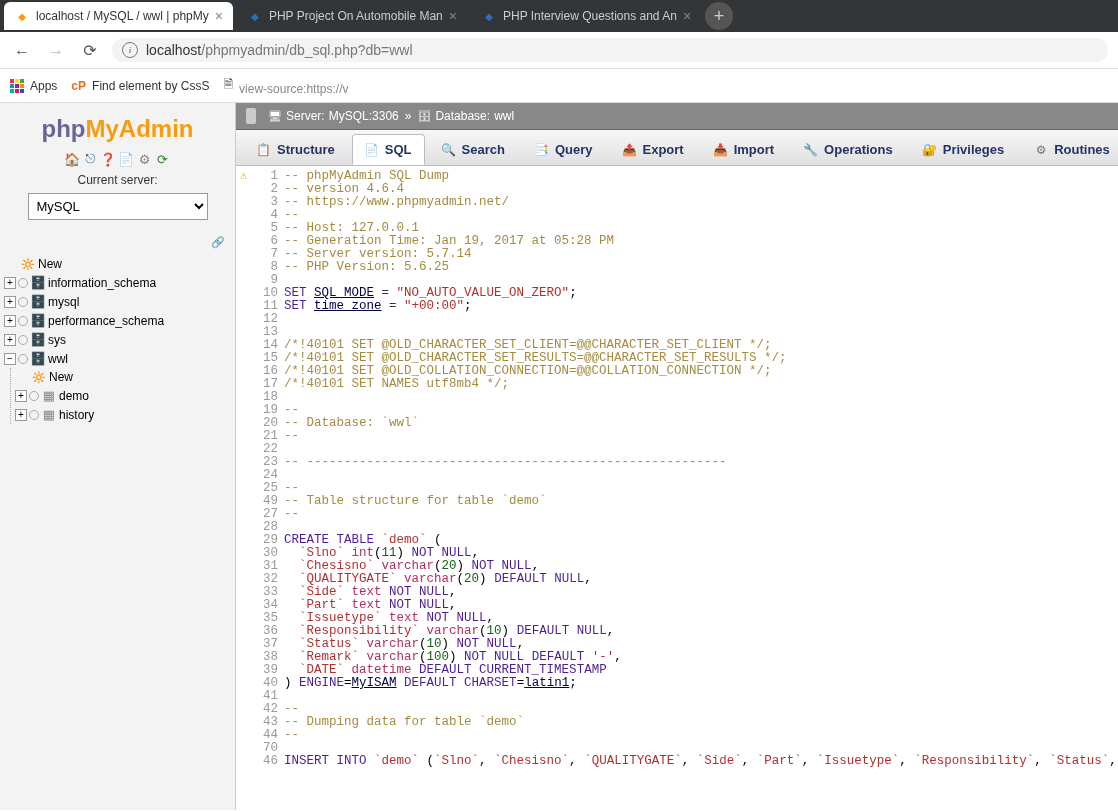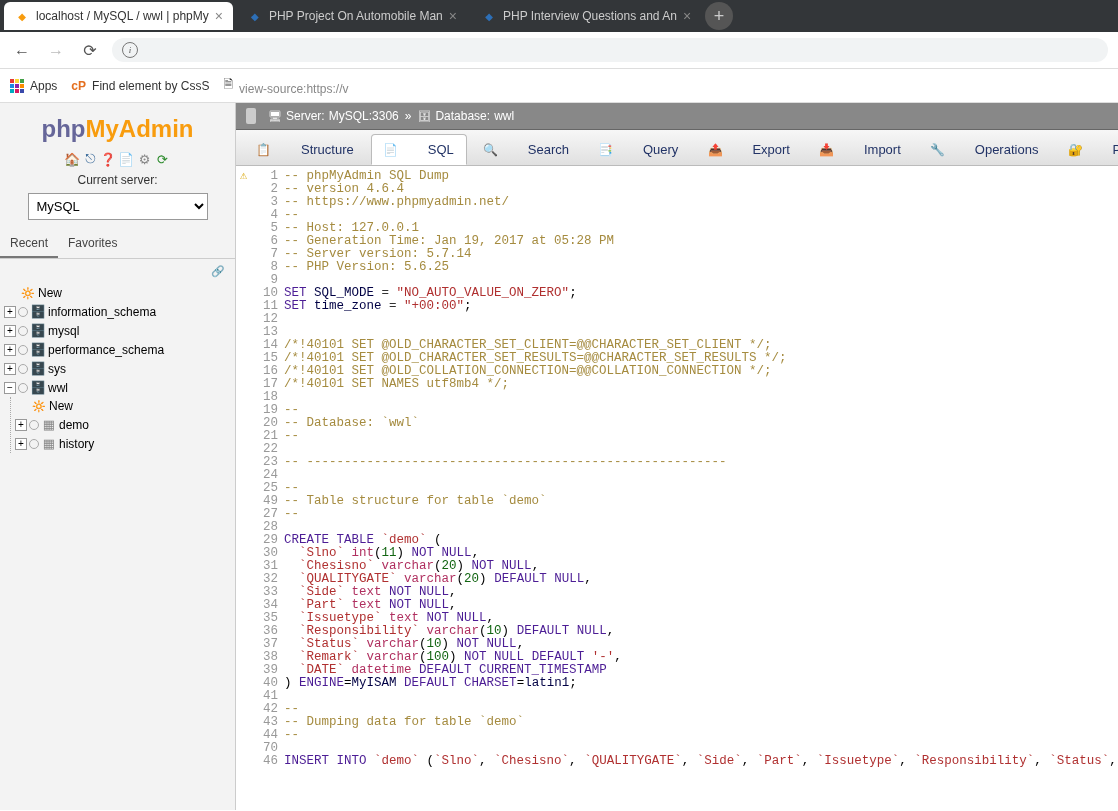--- a/index.html
+++ b/index.html
@@ -63,34 +63,34 @@
 
 .main { flex: 1; display: flex; flex-direction: column; min-width: 0; }
 .breadcrumb-bar { background: #888; color: #fff; padding: 5px 10px; font-size: 12px; display: flex; align-items: center; gap: 4px; border-bottom: 1px solid #666; }
 .breadcrumb-bar .lefttab { background: #ccc; width: 10px; height: 16px; margin-right: 8px; border-radius: 2px; }
 .breadcrumb-bar .sep { color: #fff; margin: 0 2px; }
 .bc-icon { display: inline-flex; width: 14px; height: 14px; align-items: center; justify-content: center; color: #fff; font-size: 11px; }
 .tabs { display: flex; background: linear-gradient(#f7f7f7,#e0e0e0); border-bottom: 1px solid #bbb; padding: 0 8px; gap: 4px; height: 36px; align-items: flex-end; }
 .tab-btn { display: flex; align-items: center; gap: 6px; padding: 7px 12px; border: 1px solid transparent; border-radius: 4px 4px 0 0; font-size: 13px; cursor: pointer; }
 .tab-btn.active { background: #fff; border-color: #bbb; border-bottom-color: #fff; }
 .tab-btn .ti { width: 14px; height: 14px; display: inline-flex; align-items: center; justify-content: center; font-size: 12px; }
-.tab-btn .lbl { color: #236; font-weight: normal; margin-left: 24px; }
+.tab-btn .lbl { color: #236; font-weight: bold; }
 
 .query-title-wrap { padding: 12px 14px 4px; }
 .query-title { display: inline-flex; align-items: center; gap: 6px; padding: 6px 10px; border: 1px solid #ccc; border-radius: 3px; background: #fff; font-size: 13px; font-weight: bold; }
 .query-title .strong { color: #333; }
 .help-icon { width: 14px; height: 14px; border-radius: 50%; background: #3b6ea5; color: #fff; display: inline-flex; align-items: center; justify-content: center; font-size: 10px; font-weight: bold; }
 
 .editor { flex: 1; display: flex; overflow: hidden; }
 .gutter { width: 48px; text-align: right; padding: 4px 6px 4px 0; color: #999; font-family: "Consolas","Courier New",monospace; font-size: 12.5px; line-height: 13px; position: relative; }
 .gutter .warn { position: absolute; left: 4px; top: 4px; color: #d9a400; font-size: 12px; }
 .code { flex: 1; padding: 4px 0; font-family: "Consolas","Courier New",monospace; font-size: 12.5px; line-height: 13px; white-space: pre; overflow: hidden; }
 .c-cm { color: #a58b3f; }
 .c-kw { color: #4c1d95; }
-.c-id { color: #004; }
+.c-id { color: #004; text-decoration: underline; }
 .c-str { color: #b03030; }
 .c-num { color: #126512; }
 .c-eq { color: #333; }
 .c-ty { color: #b03060; text-align: center; }
 
 .ln { display: block; }
 </style>
 </head>
 <body>
 
@@ -112,20 +112,24 @@
         <span class="close">×</span>
       </div>
       <div class="new-tab-btn">+</div>
     </div>
   <div class="addr-bar">
     <span class="nav-btn">←</span>
     <span class="nav-btn disabled">→</span>
     <span class="nav-btn">⟳</span>
     <div class="url-field">
       <span class="info">i</span>
+      <span class="url-full">
+        <span class="url-host">localhost</span>
+          <span class="url-path">/phpmyadmin/db_sql.php?db=wwl</span>
+      </span>
     </div>
   </div>
   <div class="bookmark-bar">
     <span class="bm-item">
       <span class="apps-icon">
           <span></span>
           <span></span>
           <span></span>
           <span></span>
           <span></span>
@@ -158,24 +162,20 @@
       <span style="color:#3a6a9a">⎋</span>
       <span style="color:#3a6a9a">❓</span>
       <span>📄</span>
       <span style="color:#888">⚙</span>
       <span style="color:#2a8a2a">⟳</span>
     </div>
     <div class="server-label">Current server:</div>
     <select class="server-select">
       <option>MySQL</option>
     </select>
-    <div class="nav-subtabs">
-      <span class="active">Recent</span>
-      <span>Favorites</span>
-    </div>
     <div class="filter-row">
         <span class="link-icon">🔗</span>
       </div>
 
     <div class="tree" id="db-tree">
         <div class="tree-item" style="padding-left: 0px;">
           <span class="tree-spacer"></span>
           <span class="tree-icon new-icon"></span>
           <span>New</span>
         </div>

